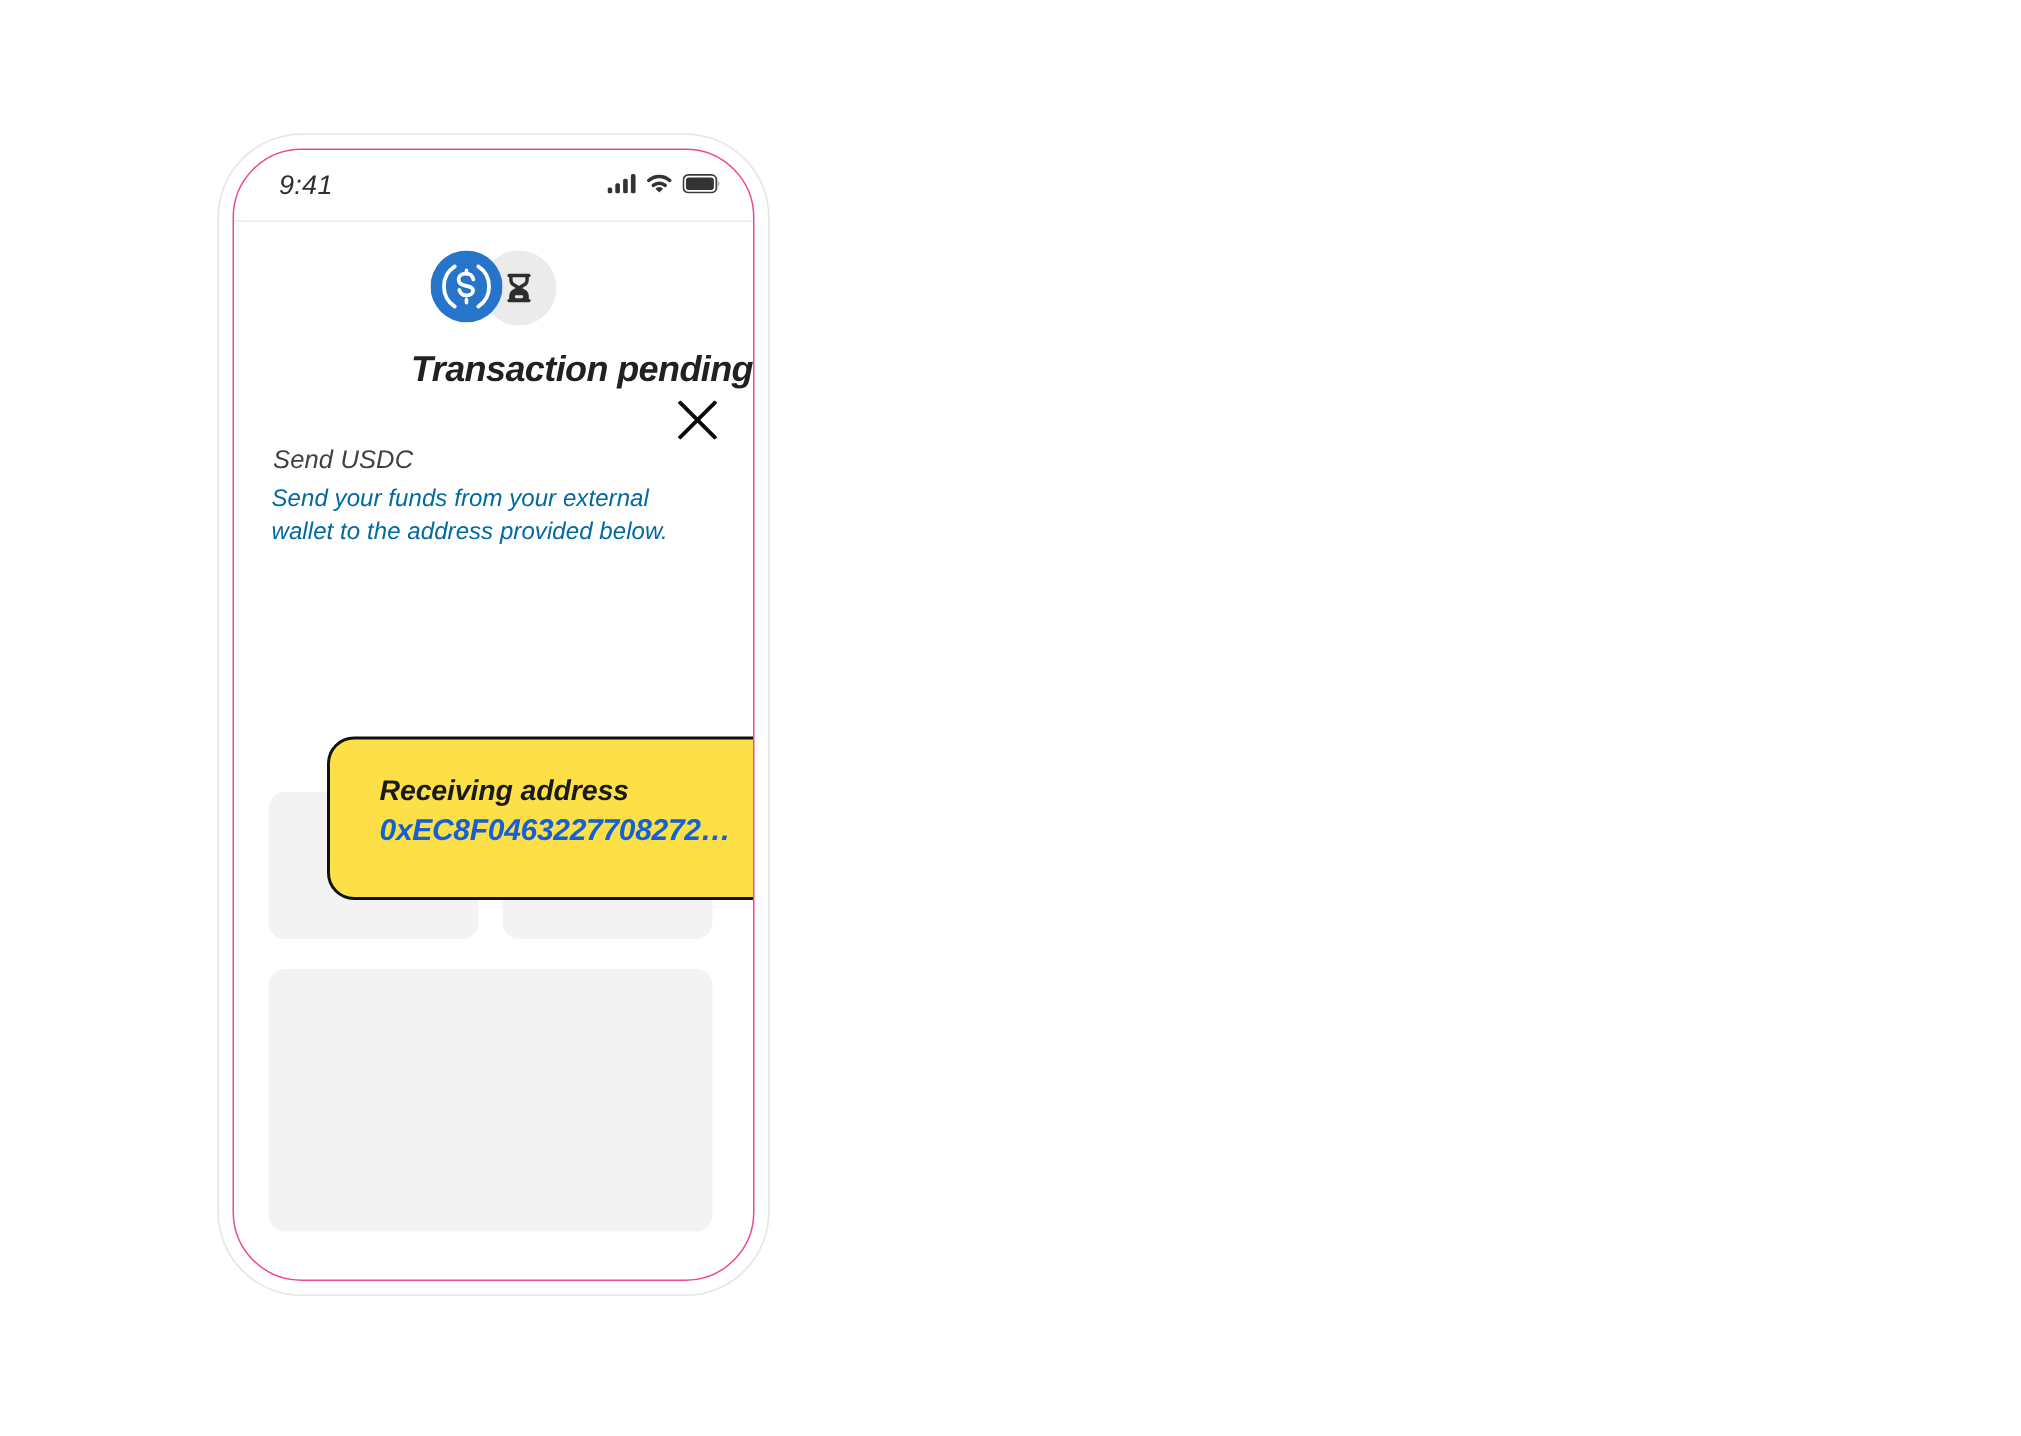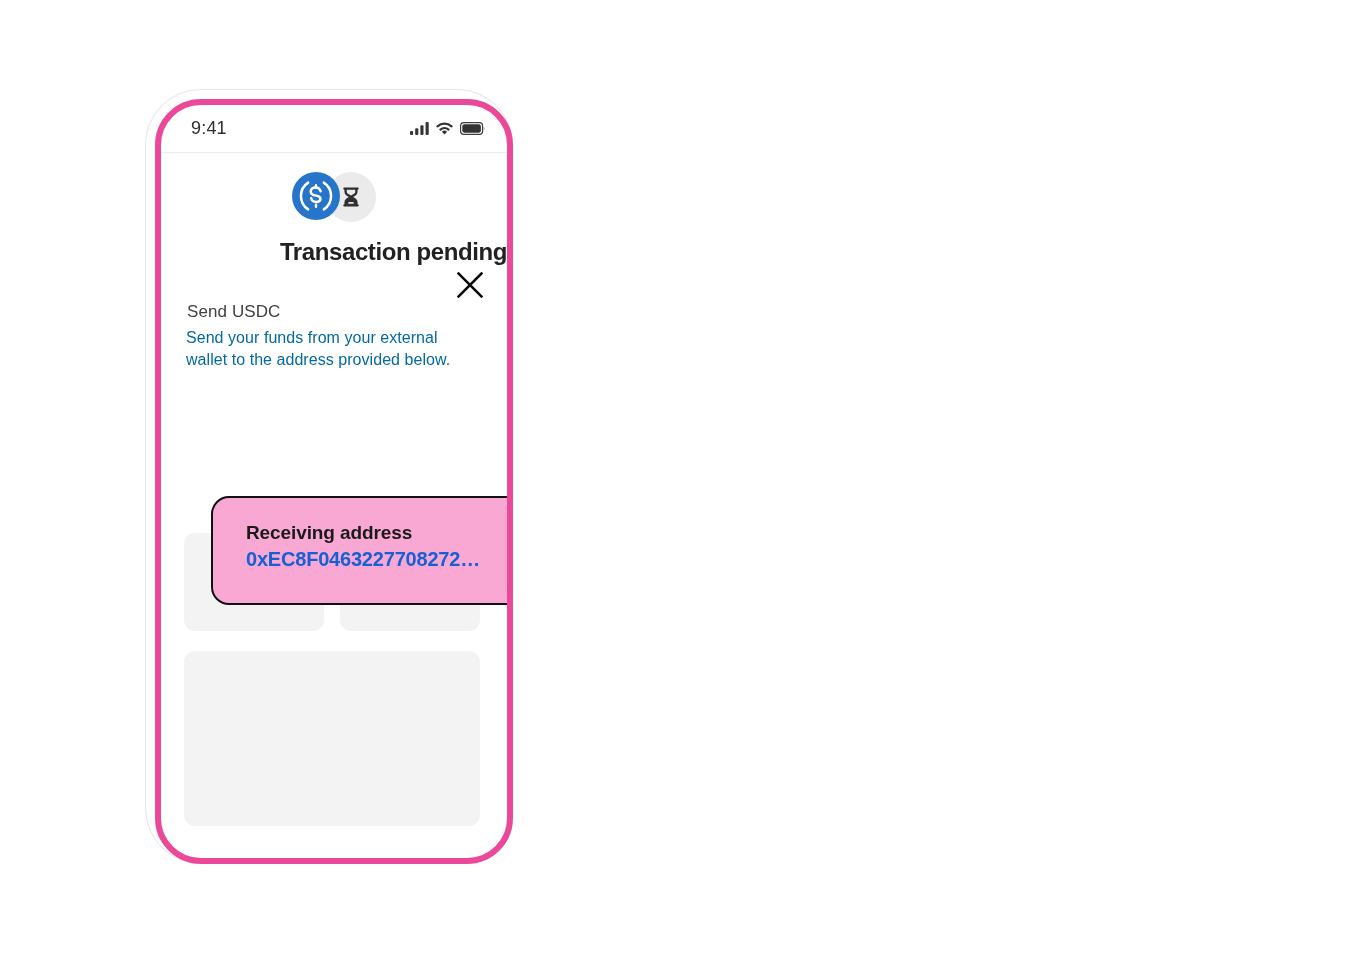--- a/index.html
+++ b/index.html
@@ -25,24 +25,25 @@
     width: 366px; height: 773px;
     border: 1px solid #e6e6e6;
     border-radius: 56px;
     background: #ffffff;
     box-shadow: 0 0 0 0.5px rgba(0,0,0,0.02);
   }
   .phone-inner {
     position: absolute;
     left: 155px; top: 99px;
     width: 346px; height: 753px;
-    border: 6px solid #ec4899;
+    border: 1px solid #ec4899;
     border-radius: 46px;
     background: #ffffff;
     overflow: hidden;
+    font-style: italic;
   }
   .statusbar {
     position: absolute; left: 0; top: 0;
     width: 100%; height: 47px;
     border-bottom: 1px solid #ececec;
   }
   .sb-time {
     position: absolute; left: 30px; top: 13px;
     font-size: 18px; font-weight: 500; color: #2f2f2f;
     letter-spacing: 0.2px;
@@ -76,22 +77,22 @@
   .ph-box {
     position: absolute; background: #f3f3f3; border-radius: 11px;
   }
   .ph1 { left: 23px; top: 428px; width: 140px; height: 98px; }
   .ph2 { left: 179px; top: 428px; width: 140px; height: 98px; }
   .ph3 { left: 23px; top: 546px; width: 296px; height: 175px; }
 
   
   .addr-card {
     position: absolute;
-    left: 50px; top: 391px; width: 547px; height: 109px;
-    background: #f9a8d4;
+    left: 62px; top: 391px; width: 547px; height: 109px;
+    background: #fde047;
     border: 2.5px solid #111111;
     border-radius: 18px;
     box-sizing: border-box;
     z-index: 10;
   }
   .addr-label {
     position: absolute; left: 33px; top: 24px;
     font-size: 19px; font-weight: 700; color: #1a1a1a; letter-spacing: -0.1px;
   }
   .addr-value {

